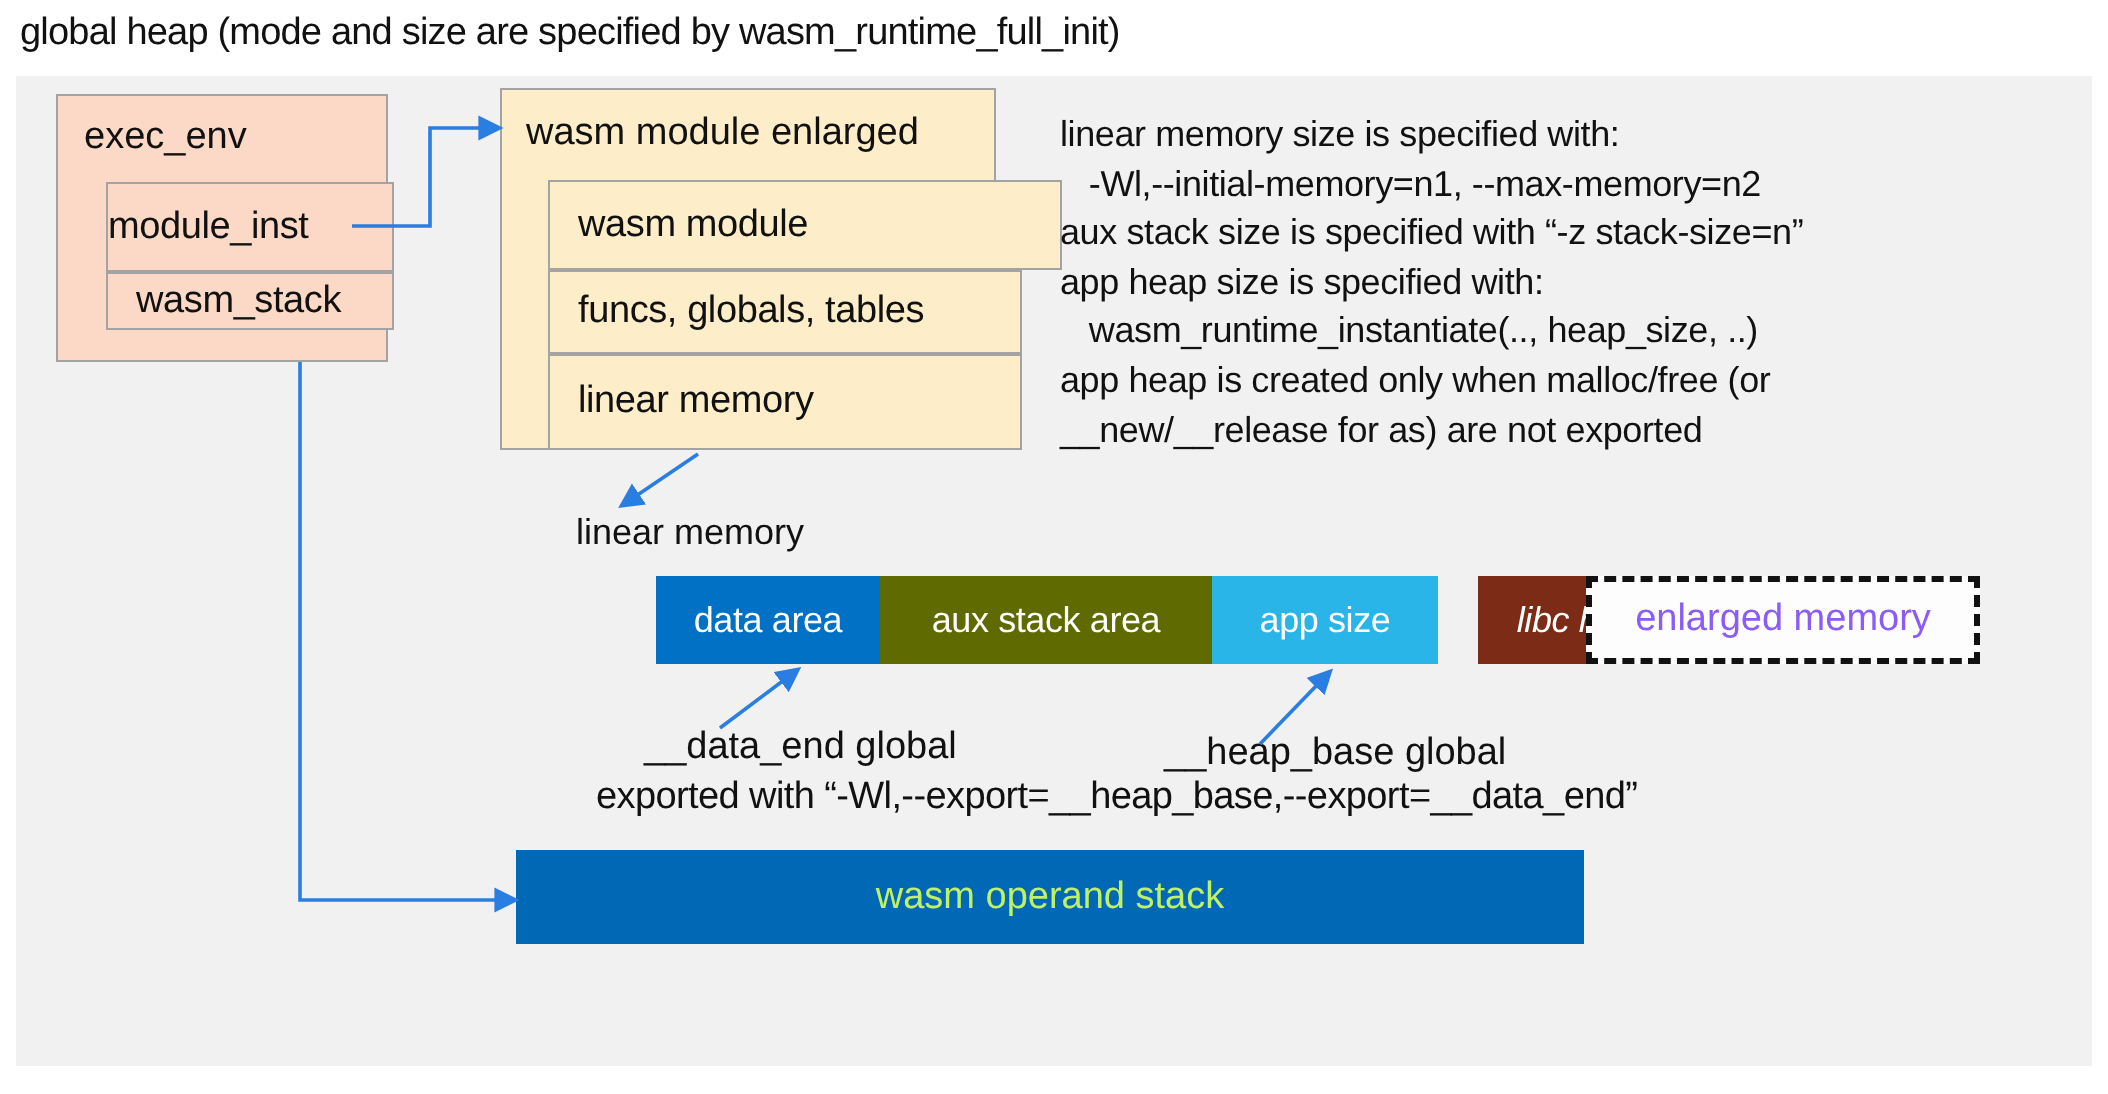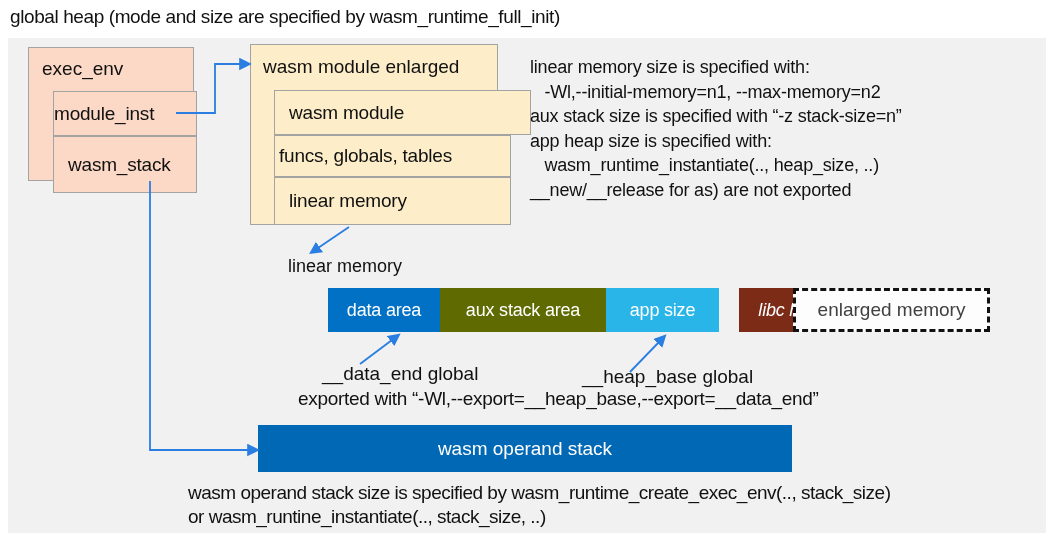--- a/index.html
+++ b/index.html
@@ -6,26 +6,26 @@
   .canvas{position:relative;width:1054px;height:547px;background:#ffffff;
           font-family:"Liberation Sans","DejaVu Sans",sans-serif;color:#111;overflow:hidden;}
   .panel{position:absolute;left:8px;top:38px;width:1038px;height:495px;}
   .title{position:absolute;left:10px;top:6px;font-size:19px;letter-spacing:-0.4px;white-space:pre;}
   .box{position:absolute;border:1px solid #a3a3a3;box-sizing:border-box;}
   .boxlabel{font-size:19px;letter-spacing:-0.2px;display:flex;align-items:center;}
   
   .ee-outer{left:28px;top:47px;width:166px;height:134px;}
   .ee-head{position:absolute;left:42px;top:47px;height:44px;display:flex;align-items:center;font-size:19px;}
   .ee-row1{left:53px;top:91px;width:144px;height:45px;padding-left:0;}
-  .ee-row2{left:53px;top:136px;width:144px;height:57px;padding-left:14px;}
+  .ee-row2{left:53px;top:136px;width:144px;height:29px;padding-left:14px;}
   
   .mi-outer{left:250px;top:44px;width:248px;height:181px;}
   .mi-head{position:absolute;left:263px;top:44px;height:46px;display:flex;align-items:center;font-size:19px;}
   .mi-row1{left:274px;top:90px;width:257px;height:45px;padding-left:14px;}
-  .mi-row2{left:274px;top:135px;width:237px;height:42px;padding-left:4px;}
+  .mi-row2{left:274px;top:135px;width:237px;height:42px;padding-left:14px;}
   .mi-row3{left:274px;top:177px;width:237px;height:48px;padding-left:14px;}
   
   .notes-right{position:absolute;left:530px;top:55px;font-size:18px;line-height:24.6px;letter-spacing:-0.2px;}
   .notes-right div{white-space:pre;}
   
   .lm-label{position:absolute;left:288px;top:256px;font-size:18px;}
   .seg{position:absolute;top:288px;height:44px;display:flex;align-items:center;justify-content:center;
        color:#fff;font-size:18px;letter-spacing:-0.2px;box-sizing:border-box;margin-left:38px;}
   .seg1{left:290px;width:112px;}
   .seg2{left:402px;width:166px;}
@@ -33,21 +33,21 @@
   .seg4{left:701px;width:109px;font-style:italic;}
   .enlarged{position:absolute;left:793px;top:288px;width:197px;height:44px;box-sizing:border-box;
             border:3px dashed #111;background:#fdfdfd;display:flex;align-items:center;justify-content:center;
             font-size:19px;}
   
   .ann-dataend{position:absolute;left:322px;top:363px;font-size:19px;}
   .ann-heapbase{position:absolute;left:582px;top:366px;font-size:19px;}
   .ann-exported{position:absolute;left:298px;top:388px;font-size:19px;letter-spacing:-0.3px;white-space:pre;}
   
   .opstack{position:absolute;left:258px;top:425px;width:534px;height:47px;display:flex;align-items:center;
-           justify-content:center;color:#ffffff;font-size:19px;}
+           justify-content:center;color:#bef264;font-size:19px;}
   
   .notes-bottom{position:absolute;left:188px;top:481px;font-size:19px;line-height:24px;letter-spacing:-0.5px;}
   .notes-bottom div{white-space:pre;}
   .overlay{position:absolute;left:0;top:0;pointer-events:none;}
 </style>
 </head>
 <body>
 
 <div class="canvas">
 
@@ -65,40 +65,37 @@
   <div class="box boxlabel mi-row1" style="background-color: rgb(253, 238, 201);">wasm module</div>
   <div class="box boxlabel mi-row2" style="background-color: rgb(253, 238, 201);">funcs, globals, tables</div>
   <div class="box boxlabel mi-row3" style="background-color: rgb(253, 238, 201);">linear memory</div>
 
   <div class="notes-right">
     <div>linear memory size is specified with:</div>
     <div>   -Wl,--initial-memory=n1, --max-memory=n2</div>
     <div>aux stack size is specified with “-z stack-size=n”</div>
     <div>app heap size is specified with:</div>
     <div>   wasm_runtime_instantiate(.., heap_size, ..)</div>
+    <div>app heap is created only when malloc/free (or</div>
     <div>__new/__release for as) are not exported</div>
   </div>
 
   <div class="lm-label">linear memory</div>
   <div class="seg seg1" style="background-color: rgb(0, 113, 197);">data area</div>
   <div class="seg seg2" style="background-color: rgb(95, 107, 0);">aux stack area</div>
   <div class="seg seg3" style="background-color: rgb(41, 181, 232);">app size</div>
   <div class="seg seg4" style="background-color: rgb(123, 43, 22);">libc heap</div>
-  <div class="enlarged" style="color: #404040;">enlarged memory</div>
+  <div class="enlarged" style="color: #8b5cf6;">enlarged memory</div>
 
   <div class="ann-dataend">__data_end global</div>
   <div class="ann-heapbase">__heap_base global</div>
   <div class="ann-exported">exported with “-Wl,--export=__heap_base,--export=__data_end”</div>
 
   <div class="opstack" style="background-color: rgb(0, 104, 181);">wasm operand stack</div>
 
-  <div class="notes-bottom">
-    <div>wasm operand stack size is specified by wasm_runtime_create_exec_env(.., stack_size)</div>
-    <div>or wasm_runtine_instantiate(.., stack_size, ..)</div>
-  </div>
 
   <svg class="overlay" width="1054" height="547">
     <defs>
       <marker id="ah" markerWidth="8" markerHeight="8" refX="1" refY="3.5" orient="auto">
         <path d="M0,0 L7,3.5 L0,7 Z" fill="#2a7de1"></path>
       </marker>
     </defs>
     <path d="M176,113 L215,113 L215,64 L241,64" fill="none" stroke="#2a7de1" stroke-width="1.8" marker-end="url(#ah)"></path>
     <path d="M150,181 L150,450 L249,450" fill="none" stroke="#2a7de1" stroke-width="1.8" marker-end="url(#ah)"></path>
     <path d="M349,227 L318,248" fill="none" stroke="#2a7de1" stroke-width="1.8" marker-end="url(#ah)"></path>

